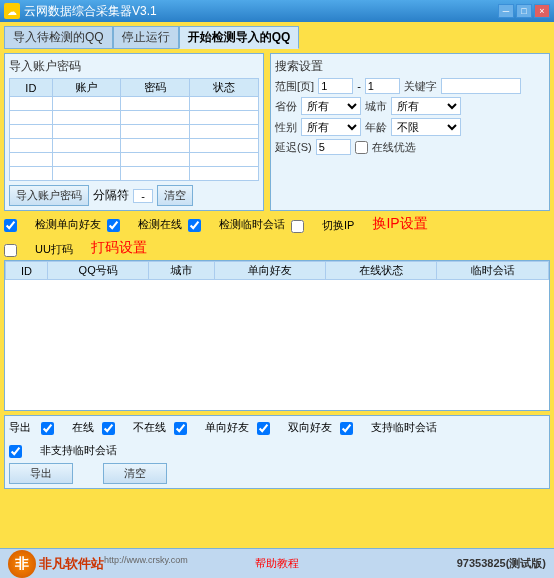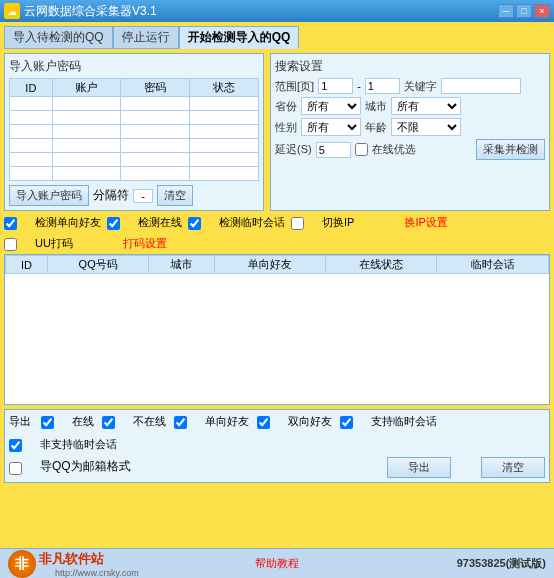--- a/index.html
+++ b/index.html
@@ -180,21 +180,21 @@
       gap: 6px;
       margin-bottom: 3px;
       font-size: 11px;
       flex-wrap: wrap;
     }
     .check-item {
       display: flex;
       align-items: flex-end;
       gap: 18px;
     }
-    .red-link { color: red; cursor: pointer; font-size: 11px; margin-left: 32px; }
+    .red-link { color: red; cursor: pointer; font-size: 14px; }
 
     
     .result-section {
       border: 1px solid #7ab0d8;
       background: white;
       margin-bottom: 4px;
     }
     .result-table {
       width: 100%;
       border-collapse: collapse;
@@ -262,24 +262,24 @@
       border-radius: 50%;
       display: flex;
       align-items: center;
       justify-content: center;
       color: white;
       font-size: 14px;
       font-weight: bold;
     }
     .logo-text-block {
       display: flex;
-      flex-direction: column;
+      flex-direction: row;
     }
     .logo-text-cn { color: #cc3300; font-size: 13px; font-weight: bold; }
-    .logo-text-en { color: #666; font-size: 9px; margin-left: 16px; }
+    .logo-text-en { color: #666; font-size: 9px; }
   </style>
 </head>
 <body>
 
 <div class="title-bar">
   <div class="title-bar-left">
     <div class="title-icon">
       <span>☁</span>
     </div>
     <span>云网数据综合采集器V3.1</span>
@@ -391,21 +391,20 @@
         <select class="search-select large">
           <option>不限</option>
         </select>
       </div>
 
       <div class="search-row">
         <label>延迟(S)</label>
         <input class="search-input small" type="text" value="5" style="">
         <input type="checkbox" style="">
         <label>在线优选</label>
-        <button class="btn" style="margin-left:auto;">采集并检测</button>
       </div>
     </div>
   </div>
 
   <div class="check-row">
     <div class="check-item">
       <input type="checkbox" checked="" style="">
       <span>检测单向好友</span>
     </div>
     <div class="check-item">
@@ -466,24 +465,20 @@
       <div class="check-item">
         <input type="checkbox" checked="" style="">
         <span>支持临时会话</span>
       </div>
       <div class="check-item">
         <input type="checkbox" checked="" style="">
         <span>非支持临时会话</span>
       </div>
     </div>
     <div style="display:flex; align-items:center; justify-content:space-between;">
-      <div class="check-item">
-        <input type="checkbox" style="">
-        <span>导QQ为邮箱格式</span>
-      </div>
       <div class="export-actions">
         <button class="btn" style="padding:2px 20px;">导出</button>
         <button class="btn" style="padding:2px 20px;">清空</button>
       </div>
     </div>
   </div>
 
 </div>
 
 <div class="footer">

